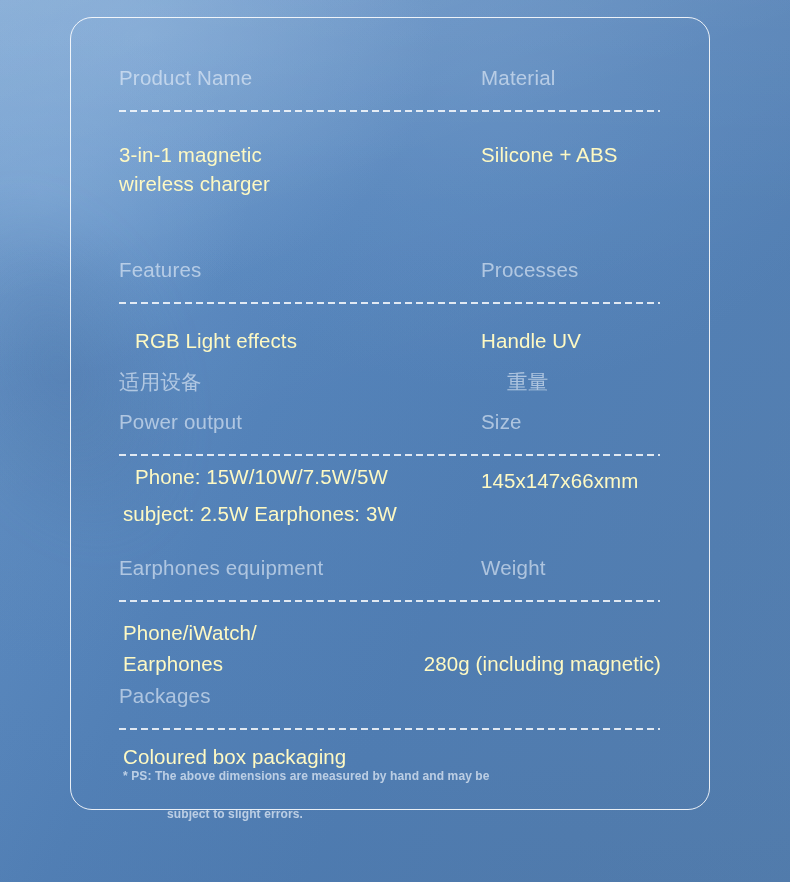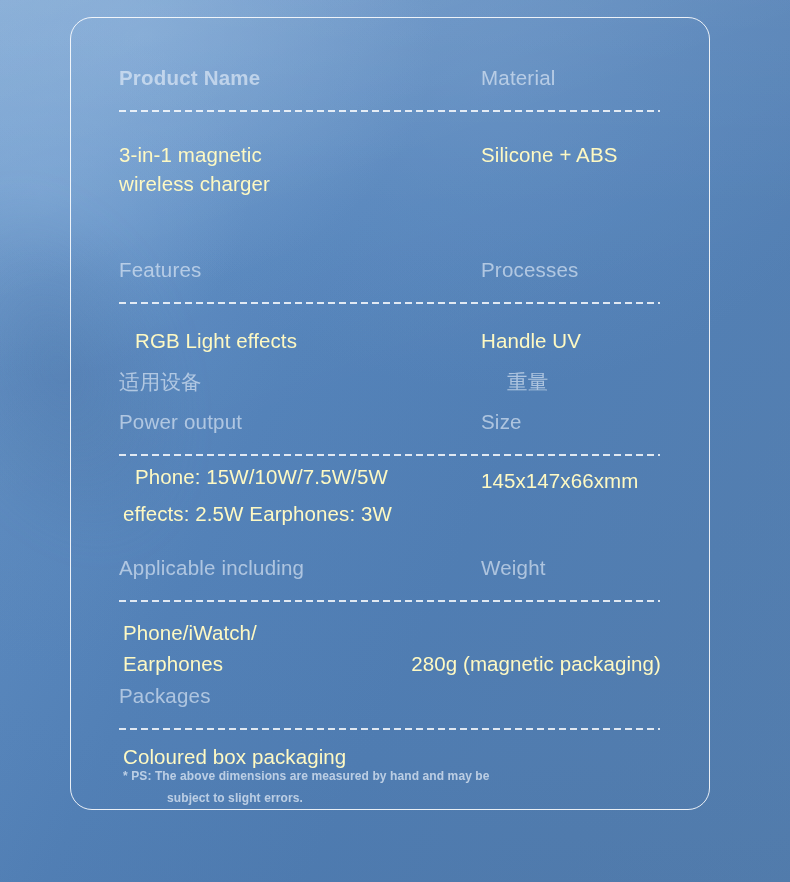--- a/index.html
+++ b/index.html
@@ -105,34 +105,34 @@
   .note {
     position: absolute;
     left: 4px;
     width: 542px;
     font-size: 12px;
     line-height: 22px;
     color: rgba(233,241,250,0.70);
     letter-spacing: 0.1px;
     font-weight: bold;
   }
-  .note-l2 { padding-left: 44px; }
+  .note-l2 { padding-left: 44px; margin-top: 16px; }
 </style>
 </head>
 <body>
 
 <div class="bg-base"></div>
 <div class="bg-fold"></div>
 <div class="bg-sheen"></div>
 
 <div class="card">
   <div class="card-inner">
 
     <div class="row" style="top:0;height:170px;">
-      <div class="head" style="left:0; top:48px;font-weight:bold;">Product Name</div>
+      <div class="head" style="left:0; top:48px;">Product Name</div>
       <div class="head" style="left:362px; top:48px;">Material</div>
 
       <div class="dash" style="top:92px;"></div>
 
       <div class="val" style="left:0; top:122px;">3-in-1 magnetic</div>
       <div class="val" style="left:0; top:151px;">wireless charger</div>
 
       <div class="val" style="left:362px; top:122px;">Silicone + ABS</div>
     </div>
 
@@ -149,35 +149,35 @@
       <div class="head cjk" style="left:388px; top:122px;">重量</div>
     </div>
 
     <div class="row" style="top:378px;height:140px;">
       <div class="head" style="left:0; top:14px;">Power output</div>
       <div class="head" style="left:362px; top:14px;">Size</div>
 
       <div class="dash" style="top:58px;"></div>
 
       <div class="val" style="left:16px; top:66px;">Phone: 15W/10W/7.5W/5W</div>
-      <div class="val" style="left:4px; top:103px;">effects: 2.5W   Earphones: 3W</div>
+      <div class="val" style="left:4px; top:103px;">subject: 2.5W   Earphones: 3W</div>
 
       <div class="val" style="left:362px; top:70px;">145x147x66xmm</div>
     </div>
 
     <div class="row" style="top:518px;height:150px;">
-      <div class="head" style="left:0; top:20px;">Applicable including</div>
+      <div class="head" style="left:0; top:20px;">Earphones equipment</div>
       <div class="head" style="left:362px; top:20px;">Weight</div>
 
       <div class="dash" style="top:64px;"></div>
 
       <div class="val" style="left:4px; top:82px;">Phone/iWatch/</div>
       <div class="val" style="left:4px; top:113px;">Earphones</div>
 
-      <div class="val right" style="left:0; top:113px; width:542px;">280g (magnetic packaging)</div>
+      <div class="val right" style="left:0; top:113px; width:542px;">280g (including magnetic)</div>
     </div>
 
     <div class="row" style="top:658px;height:90px;">
       <div class="head" style="left:0; top:8px;">Packages</div>
 
       <div class="dash" style="top:52px;"></div>
 
       <div class="val" style="left:4px; top:66px;">Coloured box packaging</div>
     </div>
 

